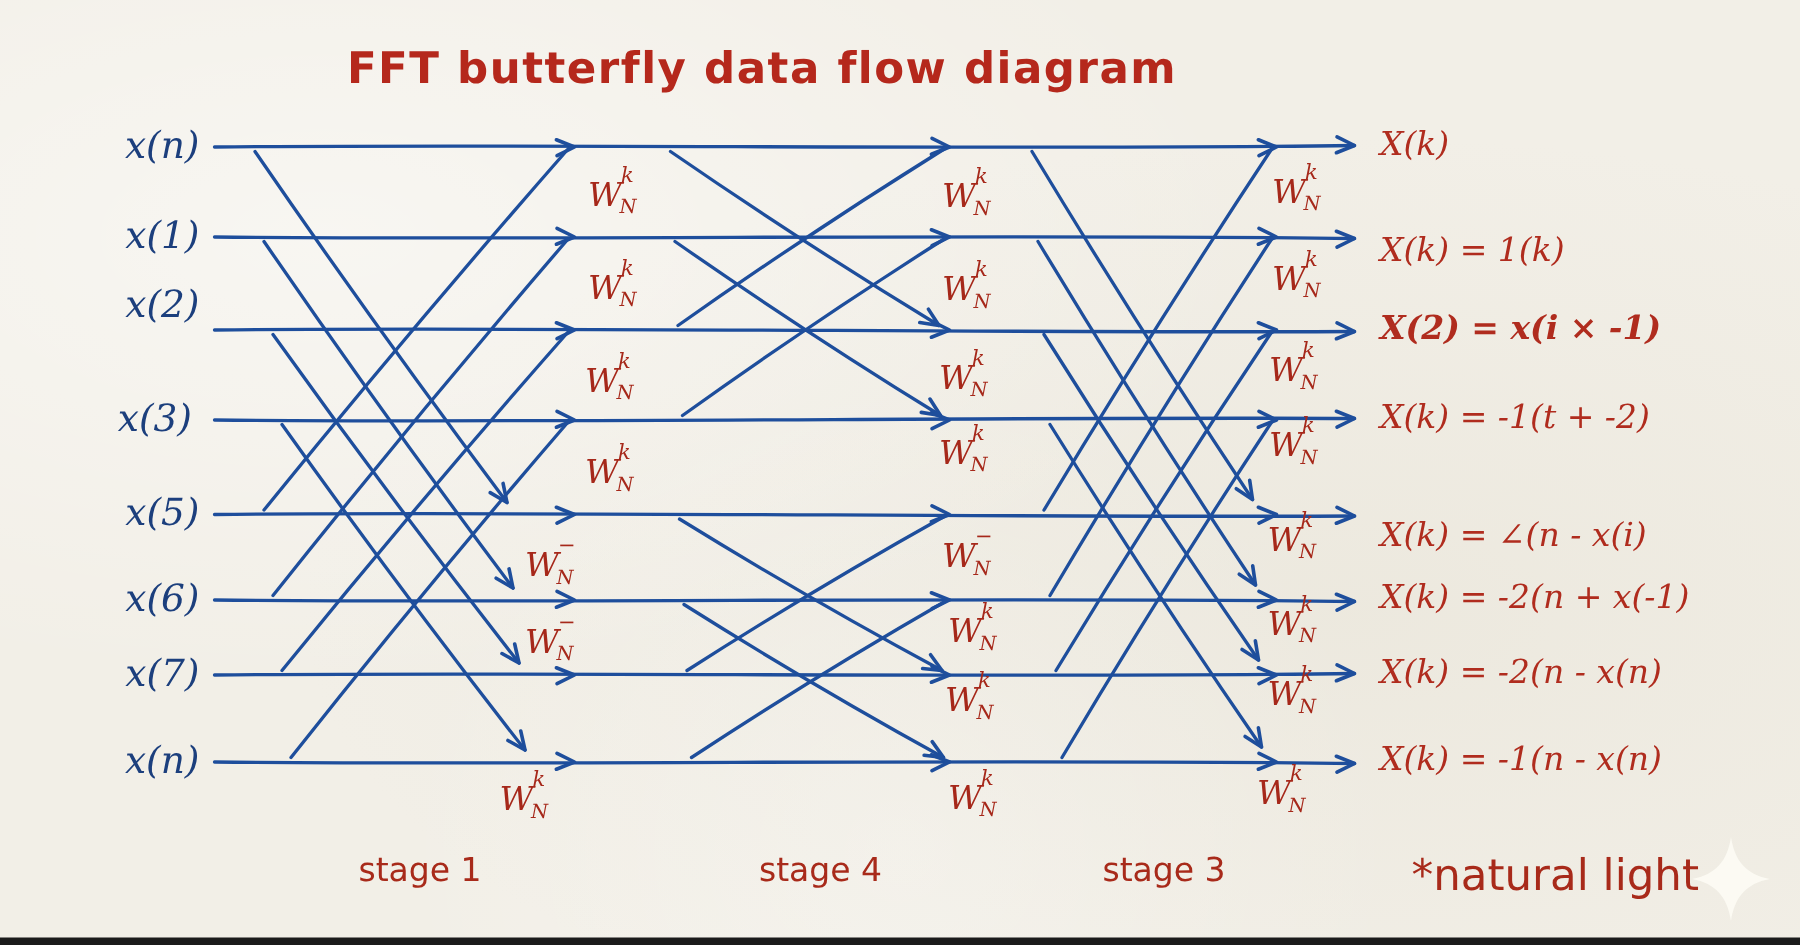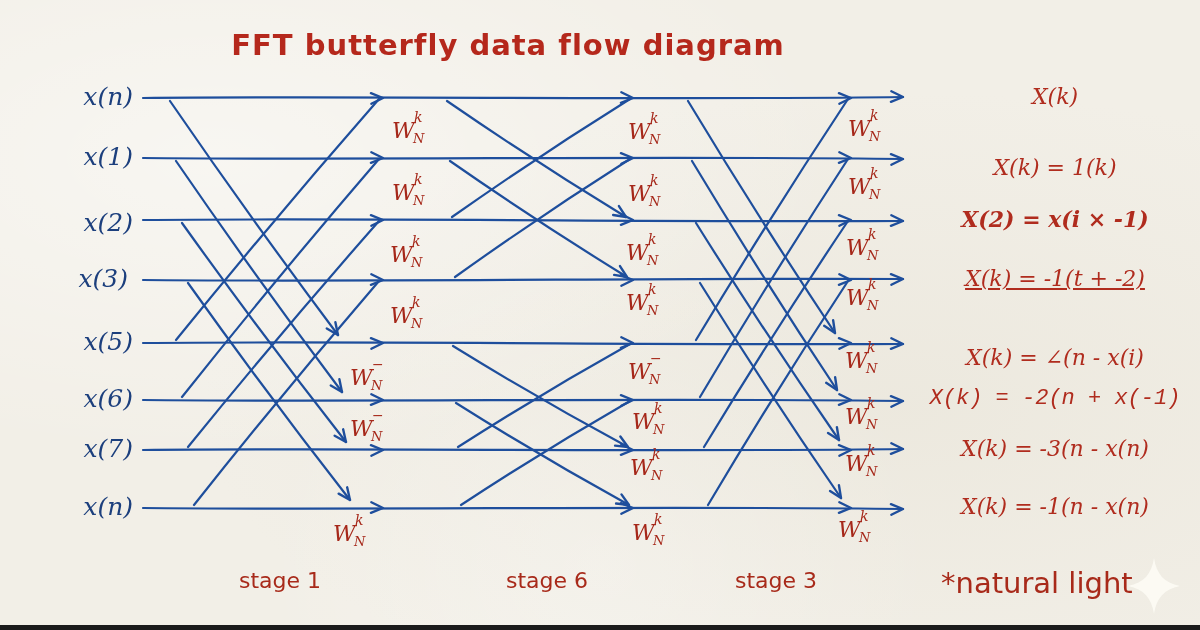--- a/index.html
+++ b/index.html
@@ -16,21 +16,21 @@
   .title{
     position:absolute;left:0;top:28px;width:1016px;text-align:center;
     font-size:29px;font-weight:600;letter-spacing:1px;color:#b5281c;
     font-family:"DejaVu Sans", sans-serif;
   }
   .in-label{
     position:absolute;width:100px;text-align:right;
     font:italic 25px "DejaVu Serif", serif;color:#1c3f7d;line-height:32px;height:32px;
   }
   .out-label{
-    position:absolute;left:920px;width:270px;text-align:center;white-space:nowrap;
+    position:absolute;left:920px;width:270px;text-align:left;white-space:nowrap;
     font:italic 22px "DejaVu Serif", serif;color:#b02c1e;line-height:30px;height:30px;
   }
   .tw{position:absolute;width:46px;height:30px;color:#a6281a;}
   .tw .b{font:italic 22px "DejaVu Serif", serif;}
   .tw .sup{position:absolute;left:22px;top:-9px;font:italic 14px "DejaVu Serif", serif;}
   .tw .sub{position:absolute;left:21px;top:13px;font:italic 13px "DejaVu Serif", serif;}
   .stage-label{
     position:absolute;top:568px;width:200px;text-align:center;
     font-size:22px;font-weight:500;color:#a82a1a;
   }
@@ -120,35 +120,35 @@
       <path d="M828.0421869757527,433.0052638558959 L839,440 L836.8946492995137,427.1716135688091" fill="none" stroke="#1e4e9c" stroke-width="2.4" stroke-linecap="round" stroke-linejoin="round"></path>
       <path d="M704,447 Q773.4699378897475,332.3879250270957 848,221" fill="none" stroke="#1e4e9c" stroke-width="2.2" stroke-linecap="round" stroke-linejoin="round"></path>
       <path d="M700,283 Q767.991354615132,392.14520464775063 841,498" fill="none" stroke="#1e4e9c" stroke-width="2.2" stroke-linecap="round" stroke-linejoin="round"></path>
       <path d="M830.0577069625185,490.98100982463404 L841,498 L838.9230689112483,485.1669817559322" fill="none" stroke="#1e4e9c" stroke-width="2.4" stroke-linecap="round" stroke-linejoin="round"></path>
       <path d="M708,505 Q775.4560050879847,391.41000317999044 848,281" fill="none" stroke="#1e4e9c" stroke-width="2.2" stroke-linecap="round" stroke-linejoin="round"></path>
     </svg>
   <div class="title">FFT butterfly data flow diagram</div>
   <div id="inputs">
       <div class="in-label" style="left: 33px; top: 81px;">x(n)</div>
       <div class="in-label" style="left: 33px; top: 141px;">x(1)</div>
-      <div class="in-label" style="left: 33px; top: 207px; text-align: right;">x(2)</div>
+      <div class="in-label" style="left: 33px; top: 187px; text-align: right;">x(2)</div>
       <div class="in-label" style="left: 28px; top: 263px;">x(3)</div>
       <div class="in-label" style="left: 33px; top: 326px;">x(5)</div>
       <div class="in-label" style="left: 33px; top: 383px;">x(6)</div>
       <div class="in-label" style="left: 33px; top: 433px;">x(7)</div>
       <div class="in-label" style="left: 33px; top: 491px;">x(n)</div>
     </div>
   <div id="outputs">
       <div class="out-label" style="top: 82px;">X(k)</div>
       <div class="out-label" style="top: 142px; margin-top: 11px;">X(k) = 1(k)</div>
       <div class="out-label" style="top: 204px; font-weight: bold;">X(2) = x(i × -1)</div>
-      <div class="out-label" style="top: 264px; text-decoration: underline;">X(k) = -1(t + -2)</div>
+      <div class="out-label" style="top: 264px;">X(k) = -1(t + -2)</div>
       <div class="out-label" style="top: 327px; margin-top: 16px;">X(k) = ∠(n - x(i)</div>
-      <div class="out-label" style="top: 384px; font-family: Liberation Mono, monospace;">X(k) = -2(n + x(-1)</div>
-      <div class="out-label" style="top: 434px;">X(k) = -3(n - x(n)</div>
+      <div class="out-label" style="top: 384px;">X(k) = -2(n + x(-1)</div>
+      <div class="out-label" style="top: 434px;">X(k) = -2(n - x(n)</div>
       <div class="out-label" style="top: 492px;">X(k) = -1(n - x(n)</div>
     </div>
   <div id="twiddles">
       <div class="tw" style="left: 392px; top: 118px;"><span class="b">W</span><span class="sup">k</span><span class="sub">N</span></div>
       <div class="tw" style="left: 392px; top: 180px;"><span class="b">W</span><span class="sup">k</span><span class="sub">N</span></div>
       <div class="tw" style="left: 390px; top: 242px;"><span class="b">W</span><span class="sup">k</span><span class="sub">N</span></div>
       <div class="tw" style="left: 390px; top: 303px;"><span class="b">W</span><span class="sup">k</span><span class="sub">N</span></div>
       <div class="tw" style="left: 350px; top: 365px;"><span class="b">W</span><span class="sup">−</span><span class="sub">N</span></div>
       <div class="tw" style="left: 350px; top: 416px;"><span class="b">W</span><span class="sup">−</span><span class="sub">N</span></div>
       <div class="tw" style="left: 333px; top: 521px;"><span class="b">W</span><span class="sup">k</span><span class="sub">N</span></div>
@@ -164,21 +164,21 @@
       <div class="tw" style="left: 848px; top: 174px;"><span class="b">W</span><span class="sup">k</span><span class="sub">N</span></div>
       <div class="tw" style="left: 846px; top: 235px;"><span class="b">W</span><span class="sup">k</span><span class="sub">N</span></div>
       <div class="tw" style="left: 846px; top: 285px;"><span class="b">W</span><span class="sup">k</span><span class="sub">N</span></div>
       <div class="tw" style="left: 845px; top: 348px;"><span class="b">W</span><span class="sup">k</span><span class="sub">N</span></div>
       <div class="tw" style="left: 845px; top: 404px;"><span class="b">W</span><span class="sup">k</span><span class="sub">N</span></div>
       <div class="tw" style="left: 845px; top: 451px;"><span class="b">W</span><span class="sup">k</span><span class="sub">N</span></div>
       <div class="tw" style="left: 838px; top: 517px;"><span class="b">W</span><span class="sup">k</span><span class="sub">N</span></div>
     </div>
   <div id="stage-labels">
       <div class="stage-label" style="left: 180px;">stage 1</div>
-      <div class="stage-label" style="left: 447px;">stage 6</div>
+      <div class="stage-label" style="left: 447px;">stage 4</div>
       <div class="stage-label" style="left: 676px;">stage 3</div>
     </div>
   <div class="footnote">*natural light</div>
   <svg class="sparkle" width="52" height="56" viewBox="0 0 52 56">
     <path d="M26 0 C28.5 16 36 25 52 28 C36 31 28.5 40 26 56 C23.5 40 16 31 0 28 C16 25 23.5 16 26 0 Z" fill="#fcfbf3" opacity="0.95"></path>
   </svg>
   <div class="footer-bar"></div>
 </div>
 
 </body></html>

